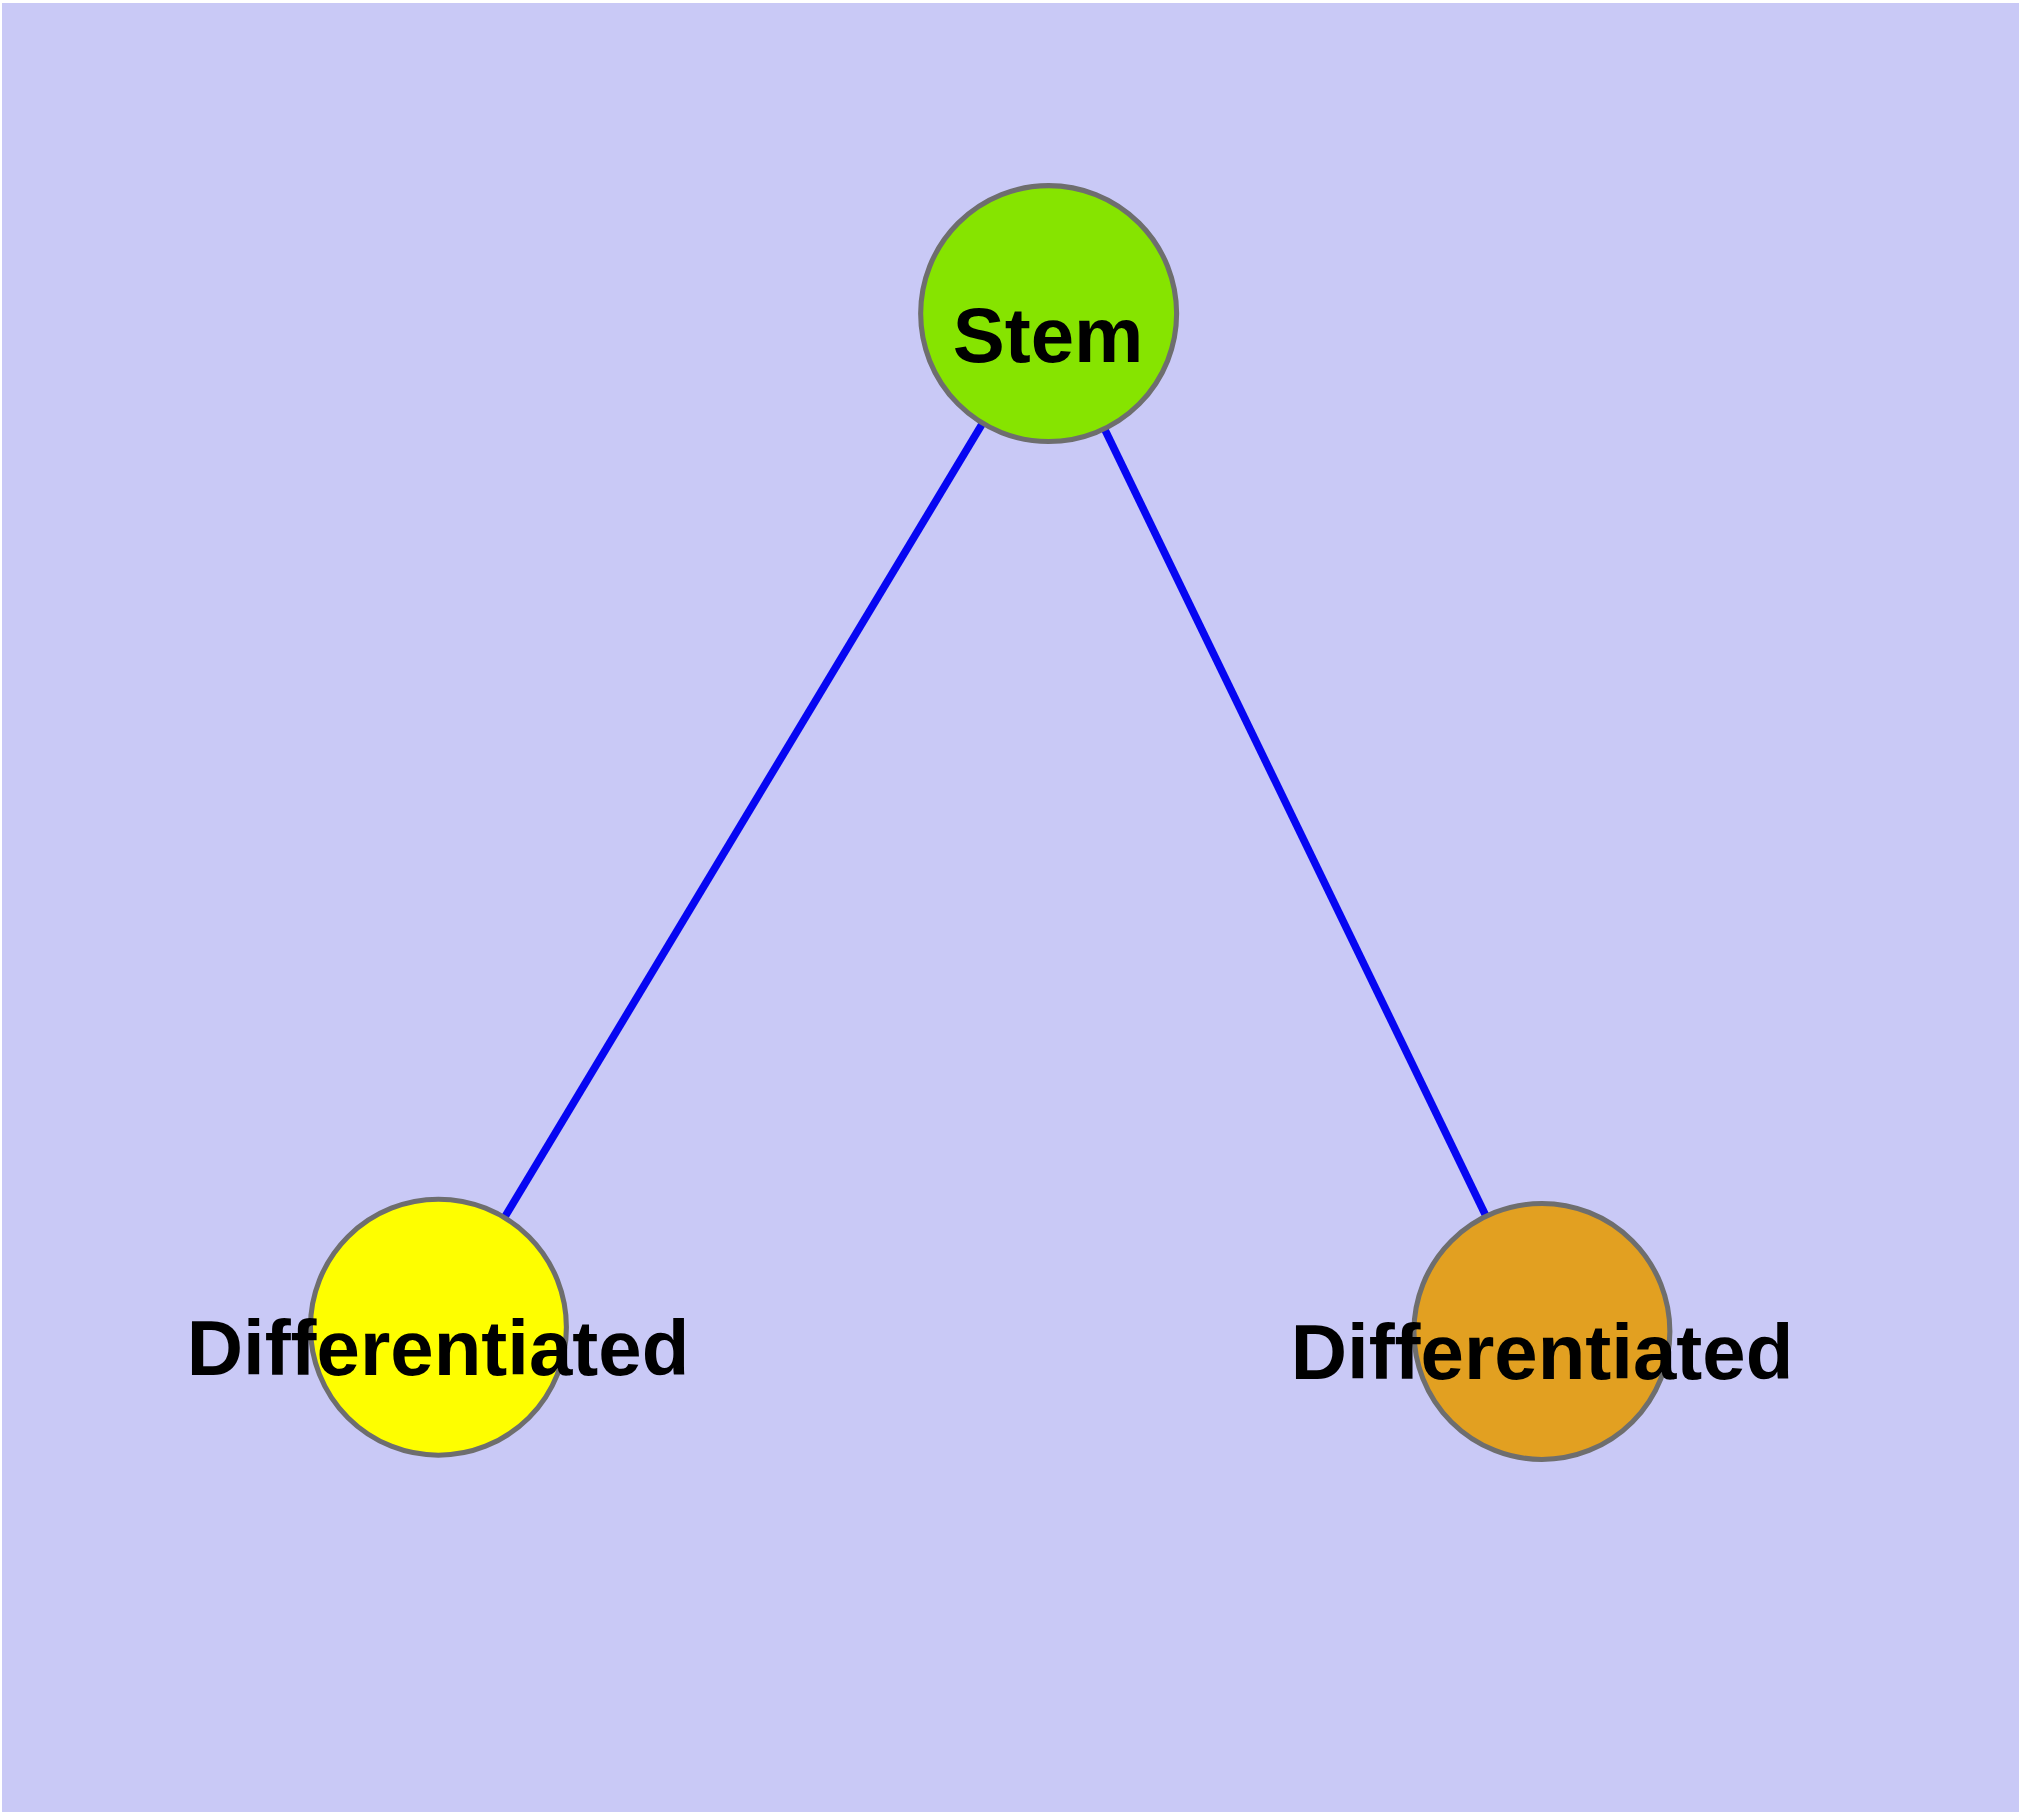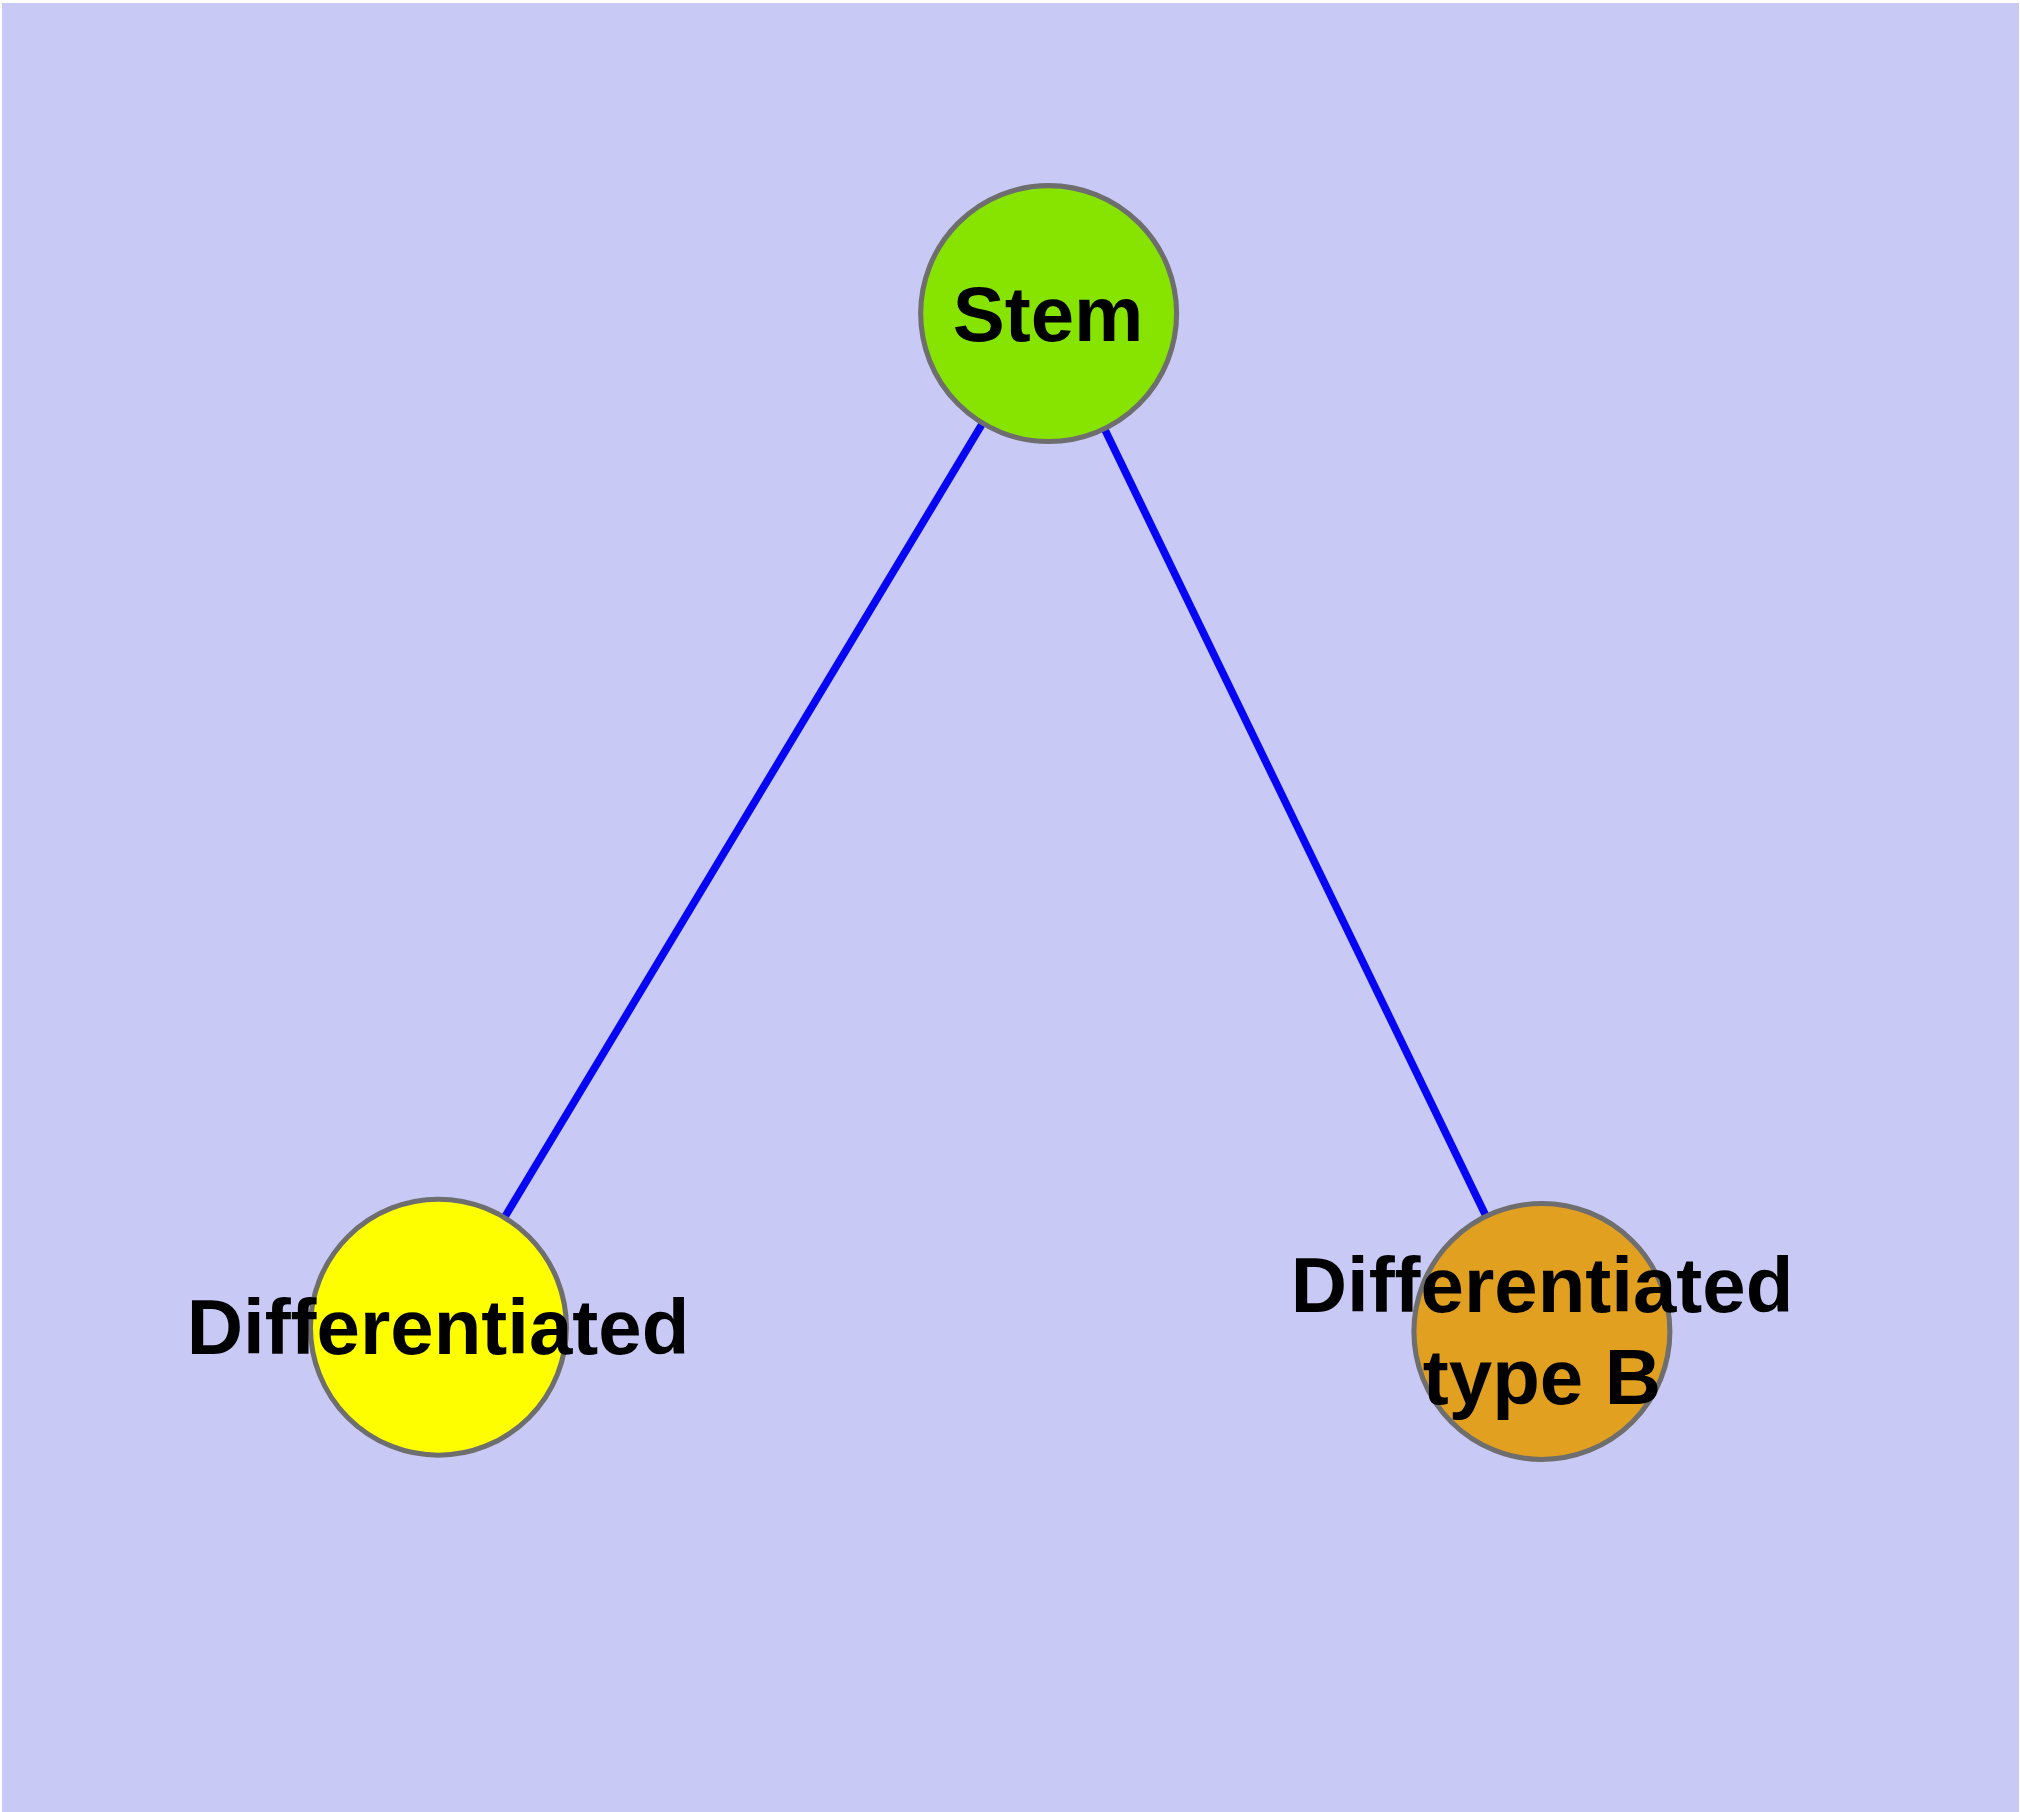--- a/index.html
+++ b/index.html
@@ -31,21 +31,21 @@
     position: absolute;
     transform: translate(-50%, -50%);
     font-weight: bold;
     font-size: 78px;
     line-height: 92px;
     color: #000000;
     text-align: center;
     white-space: nowrap;
     font-family: "Liberation Sans", sans-serif;
   }
-  .node-label span { display: block; }
+  .node-label span { display: block; margin-top: 41px; }
   .node-label span:empty { display: none; }
 </style>
 </head>
 <body>
 
 <div class="canvas">
   <div class="plot-area" style="background: rgb(201, 201, 246);"></div>
 
   <svg class="graph" id="graph-svg" width="2021" height="1812" viewBox="0 0 2384 2138">
       <line x1="1237" y1="370" x2="517" y2="1566" stroke="#0606f2" stroke-width="9"></line>
@@ -59,16 +59,15 @@
     <span>Stem</span>
 
   </div>
 
   <div class="node-label" style="left: 438px; top: 1327px;">
     <span>Differentiated</span>
   </div>
 
   <div class="node-label" style="left: 1542px; top: 1331px;">
     <span>Differentiated</span>
-    <span>type B</span>
   </div>
 </div>
 
 
 </body></html>

